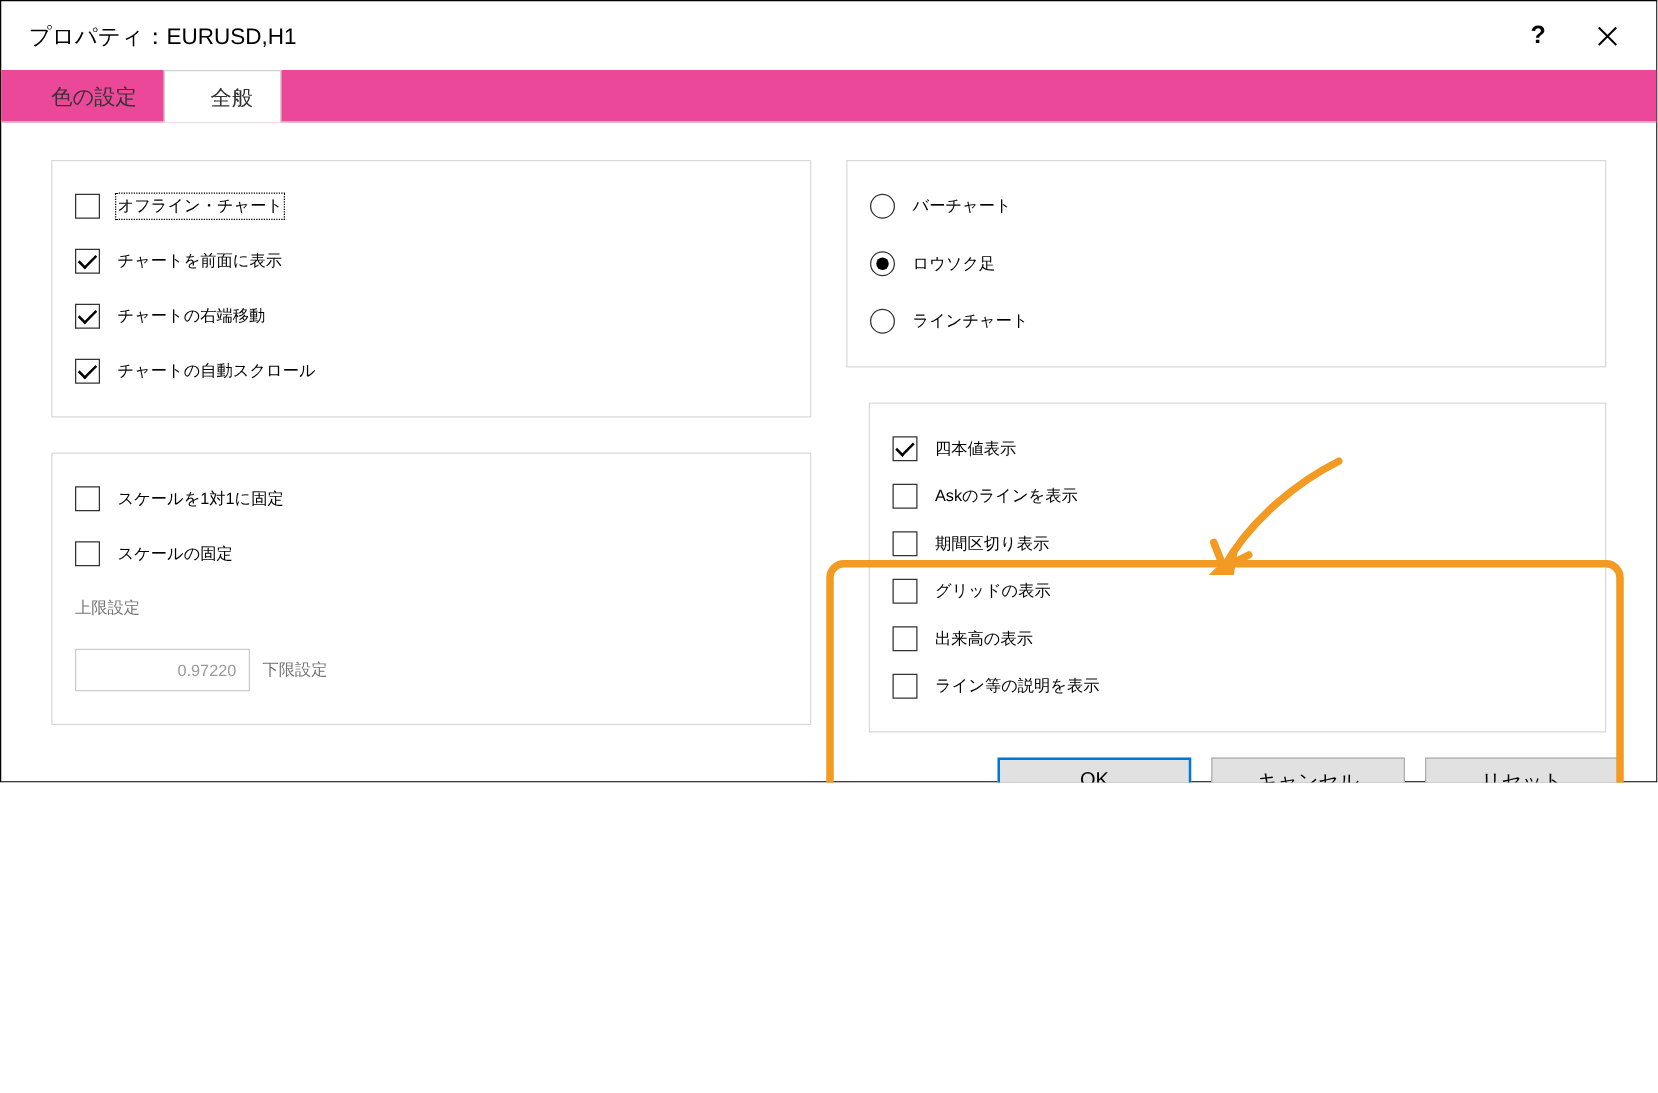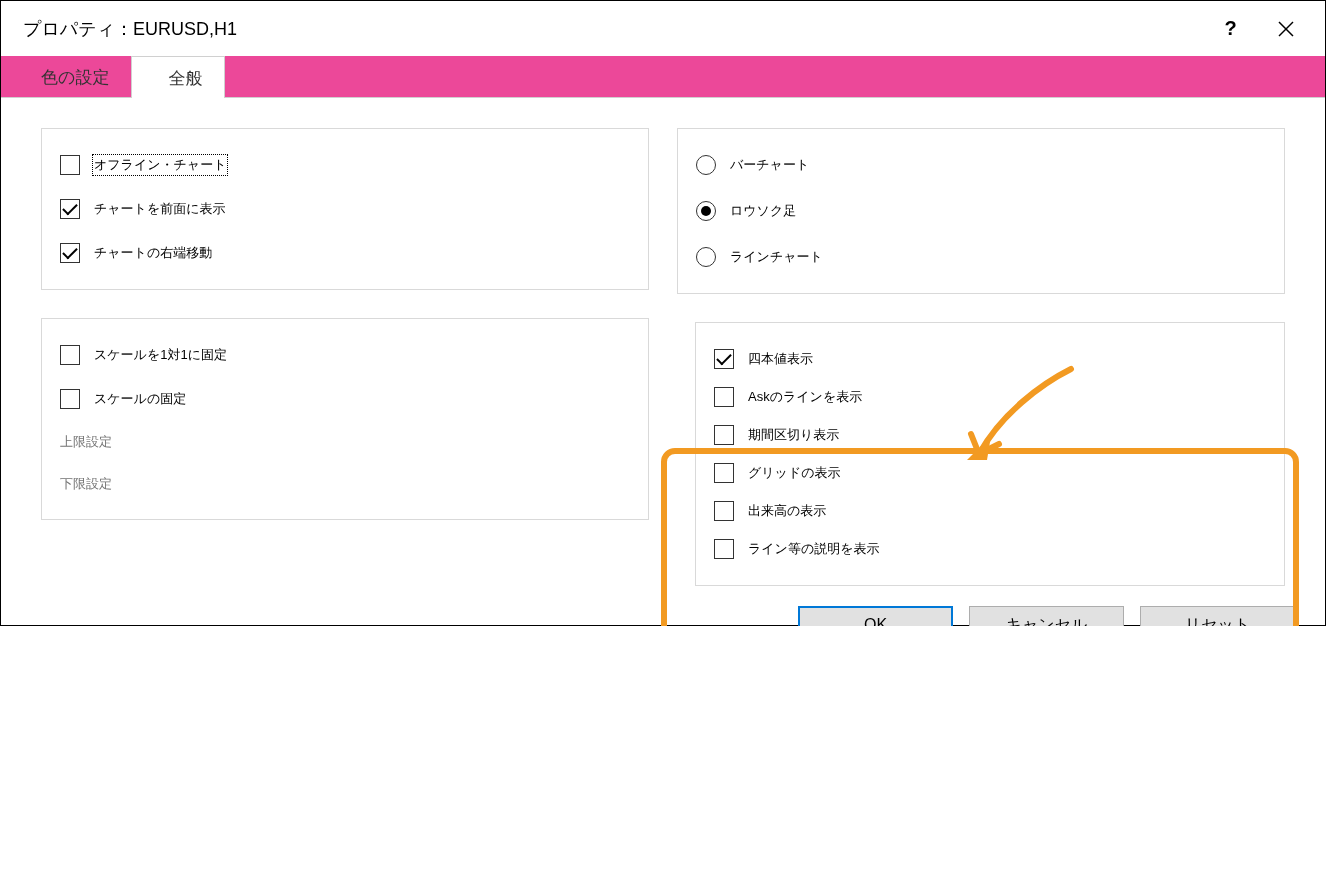--- a/index.html
+++ b/index.html
@@ -204,35 +204,40 @@
           <span class="focusdots">オフライン・チャート</span>
         </div>
         <div class="row">
           <span class="chk checked"></span>
           <span>チャートを前面に表示</span>
         </div>
         <div class="row">
           <span class="chk checked"></span>
           <span>チャートの右端移動</span>
         </div>
+        <div class="row">
+          <span class="chk checked"></span>
+          <span>チャートの自動スクロール</span>
+        </div>
       </div>
 
       <div class="groupbox">
         <div class="row">
           <span class="chk"></span>
           <span>スケールを1対1に固定</span>
         </div>
         <div class="row">
           <span class="chk"></span>
           <span>スケールの固定</span>
         </div>
         <div class="row">
           <span class="disabled-label">上限設定</span>
         </div>
         <div class="row">
+          <span class="numbox">0.97220</span>
           <span class="disabled-label">下限設定</span>
         </div>
       </div>
 
     </div>
 
     <div class="col">
 
       <div class="groupbox" style="gap:26px;">
         <div class="row">

